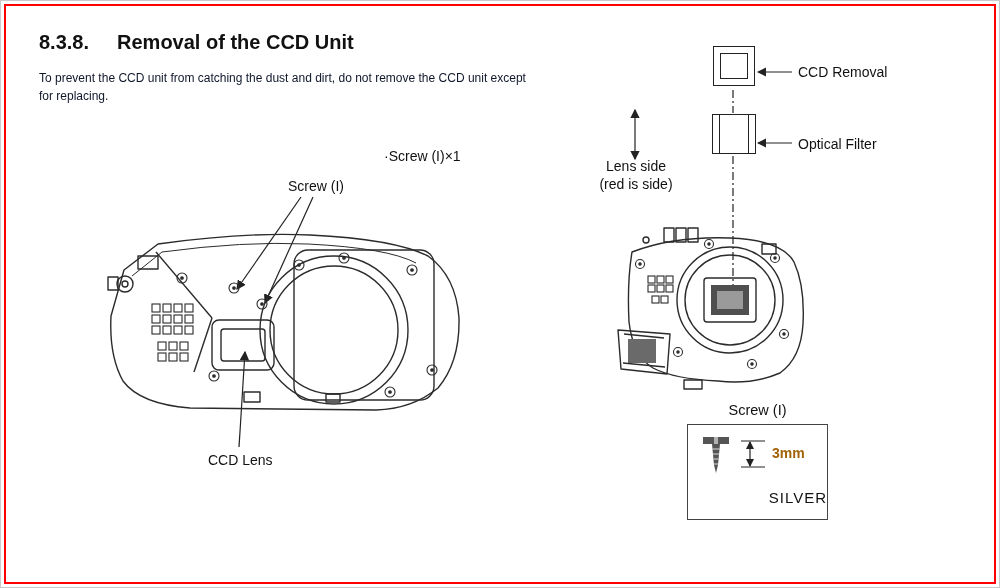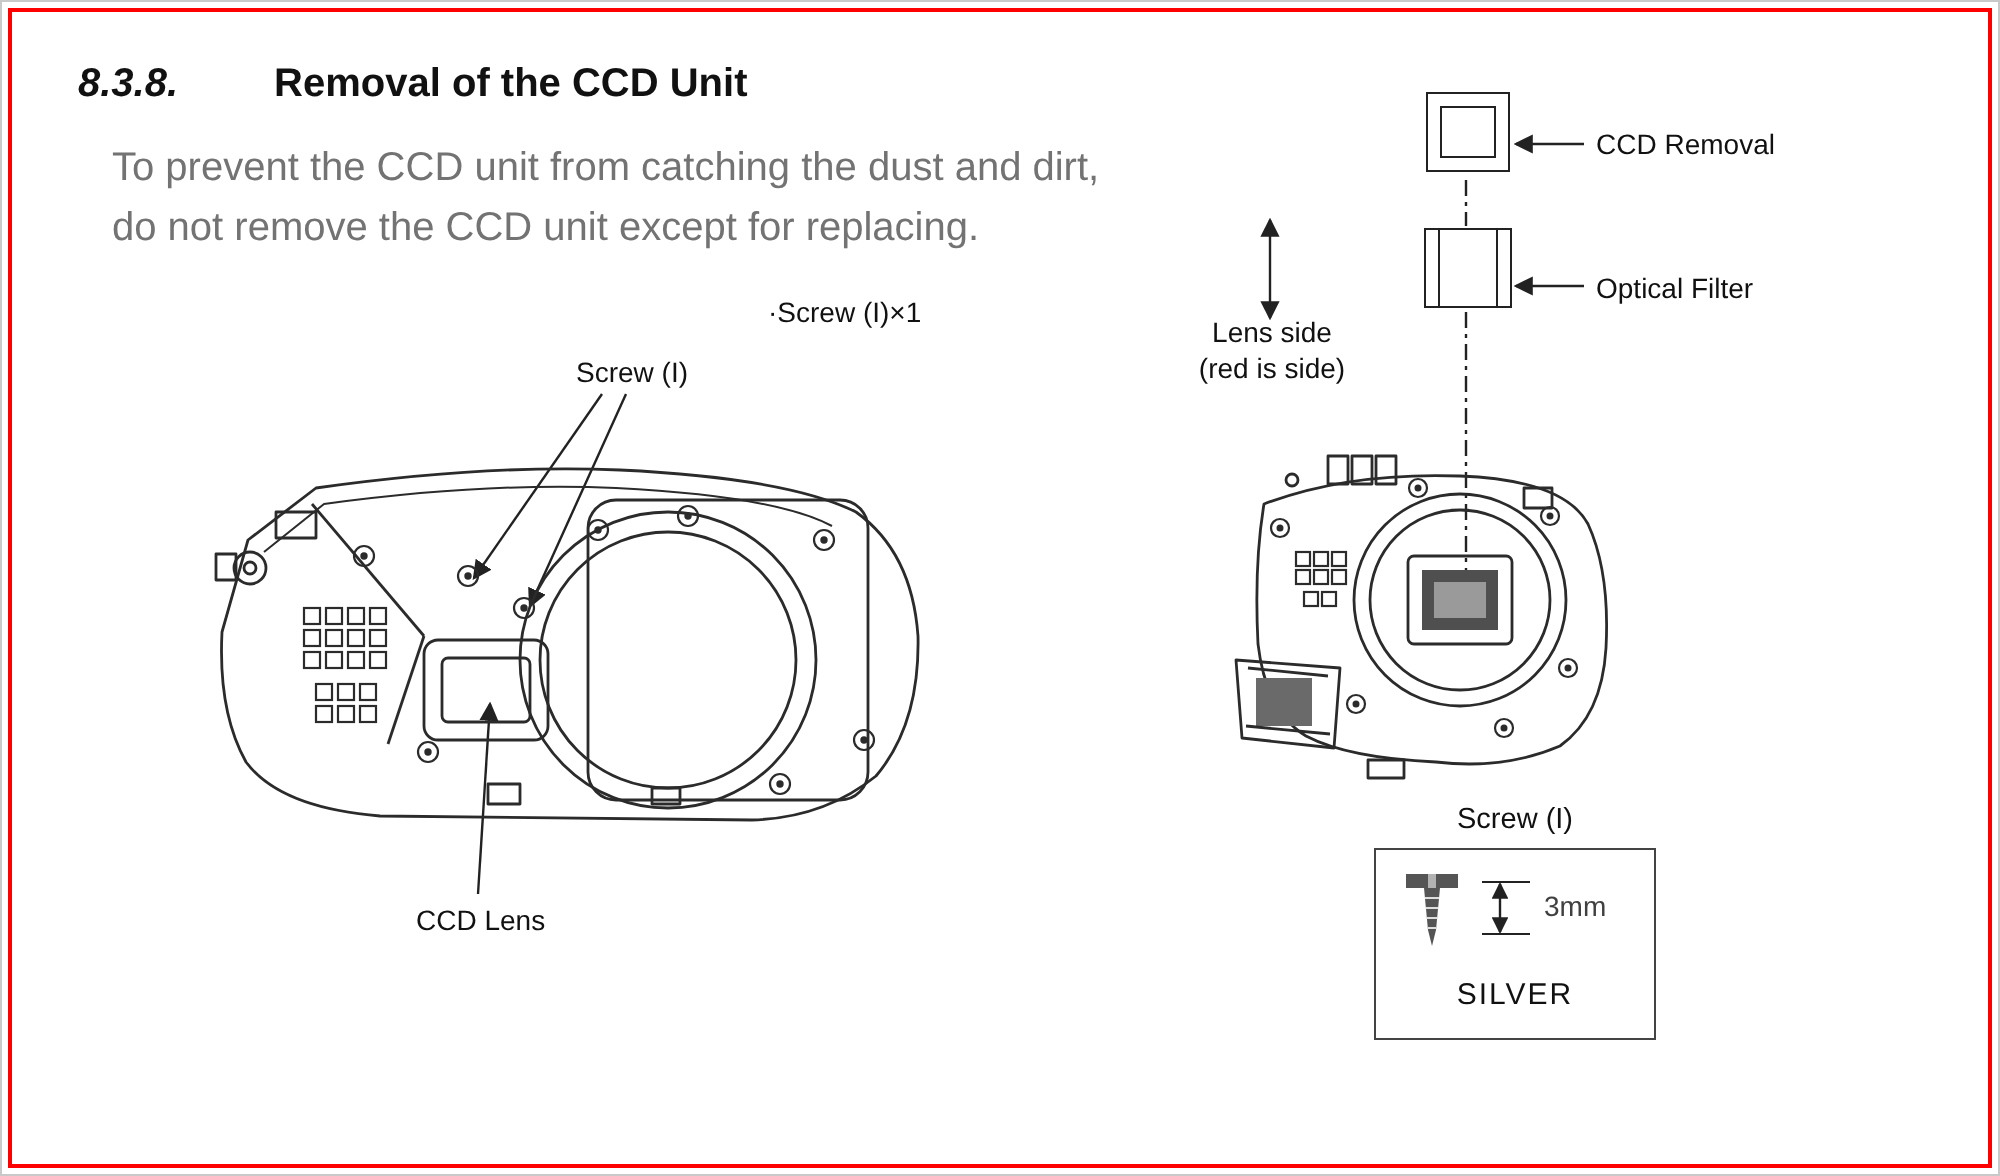--- a/index.html
+++ b/index.html
@@ -2,34 +2,34 @@
 <html style="--page-border: #ff0000; --ink: #2b2b2b;"><head>
 <meta charset="utf-8">
 <style>
   * { margin:0; padding:0; box-sizing:border-box; }
   html,body { width:1000px; height:588px; background:#fff; }
   body { font-family:"Liberation Sans", sans-serif; color:#1b1b1b; position:relative; overflow:hidden; }
   .frame { position:absolute; inset:0; border:1px solid #c9c9c9; background:#fff; }
   .page { position:absolute; inset:3px; border:2px solid var(--page-border,#ff0000); background:#fff; overflow:hidden; }
   .abs { position:absolute; }
   .heading { left:33px; top:25px; font-size:20px; font-weight:bold; color:#111; white-space:nowrap; }
-  .heading .num { margin-right:48px;font-style:italic; }
-  .intro { left:33px; top:63px; width:498px; font-size:20px; line-height:1.5; color:#737373;margin-left:17px; }
+  .heading .num { margin-right:28px; }
+  .intro { left:33px; top:63px; width:498px; font-size:12px; line-height:1.5; color:#0f172a; }
   .lbl { font-size:14px; color:#111; white-space:nowrap; }
   .lbl-center { text-align:center; white-space:normal; line-height:1.28; }
   svg.figure g { stroke:var(--ink,#2b2b2b); }
   .overlay { left:0; top:0; pointer-events:none; }
   .comp { border:1.6px solid #222; background:#fff; }
   .comp .inner { position:absolute; inset:6px; border:1.5px solid #222; }
   .filter-line-l { position:absolute; left:6px; top:0; bottom:0; width:0; border-left:1.5px solid #222; }
   .filter-line-r { position:absolute; right:6px; top:0; bottom:0; width:0; border-left:1.5px solid #222; }
   .screw-box { border:1.6px solid #444; background:#fff; }
   .screw-title { width:141px; text-align:center; font-size:14.5px; }
-  .silver { width:100%; text-align:center; font-size:15px; letter-spacing:1px; color:#111; }
-  .dim-lbl { font-size:14px; color:#404040; }
+  .silver { width:100%; text-align:right; font-size:15px; letter-spacing:1px; color:#111; }
+  .dim-lbl { font-size:14px; color:#a16207;font-weight:bold; }
 </style>
 </head>
 <body>
 
 <div class="frame">
 <div class="page">
 
   <svg class="abs overlay" width="990" height="578" viewBox="0 0 990 578">
     <defs>
       <marker id="ah" viewBox="0 0 8 8" refX="7" refY="4" markerWidth="8" markerHeight="8" orient="auto-start-reverse">

